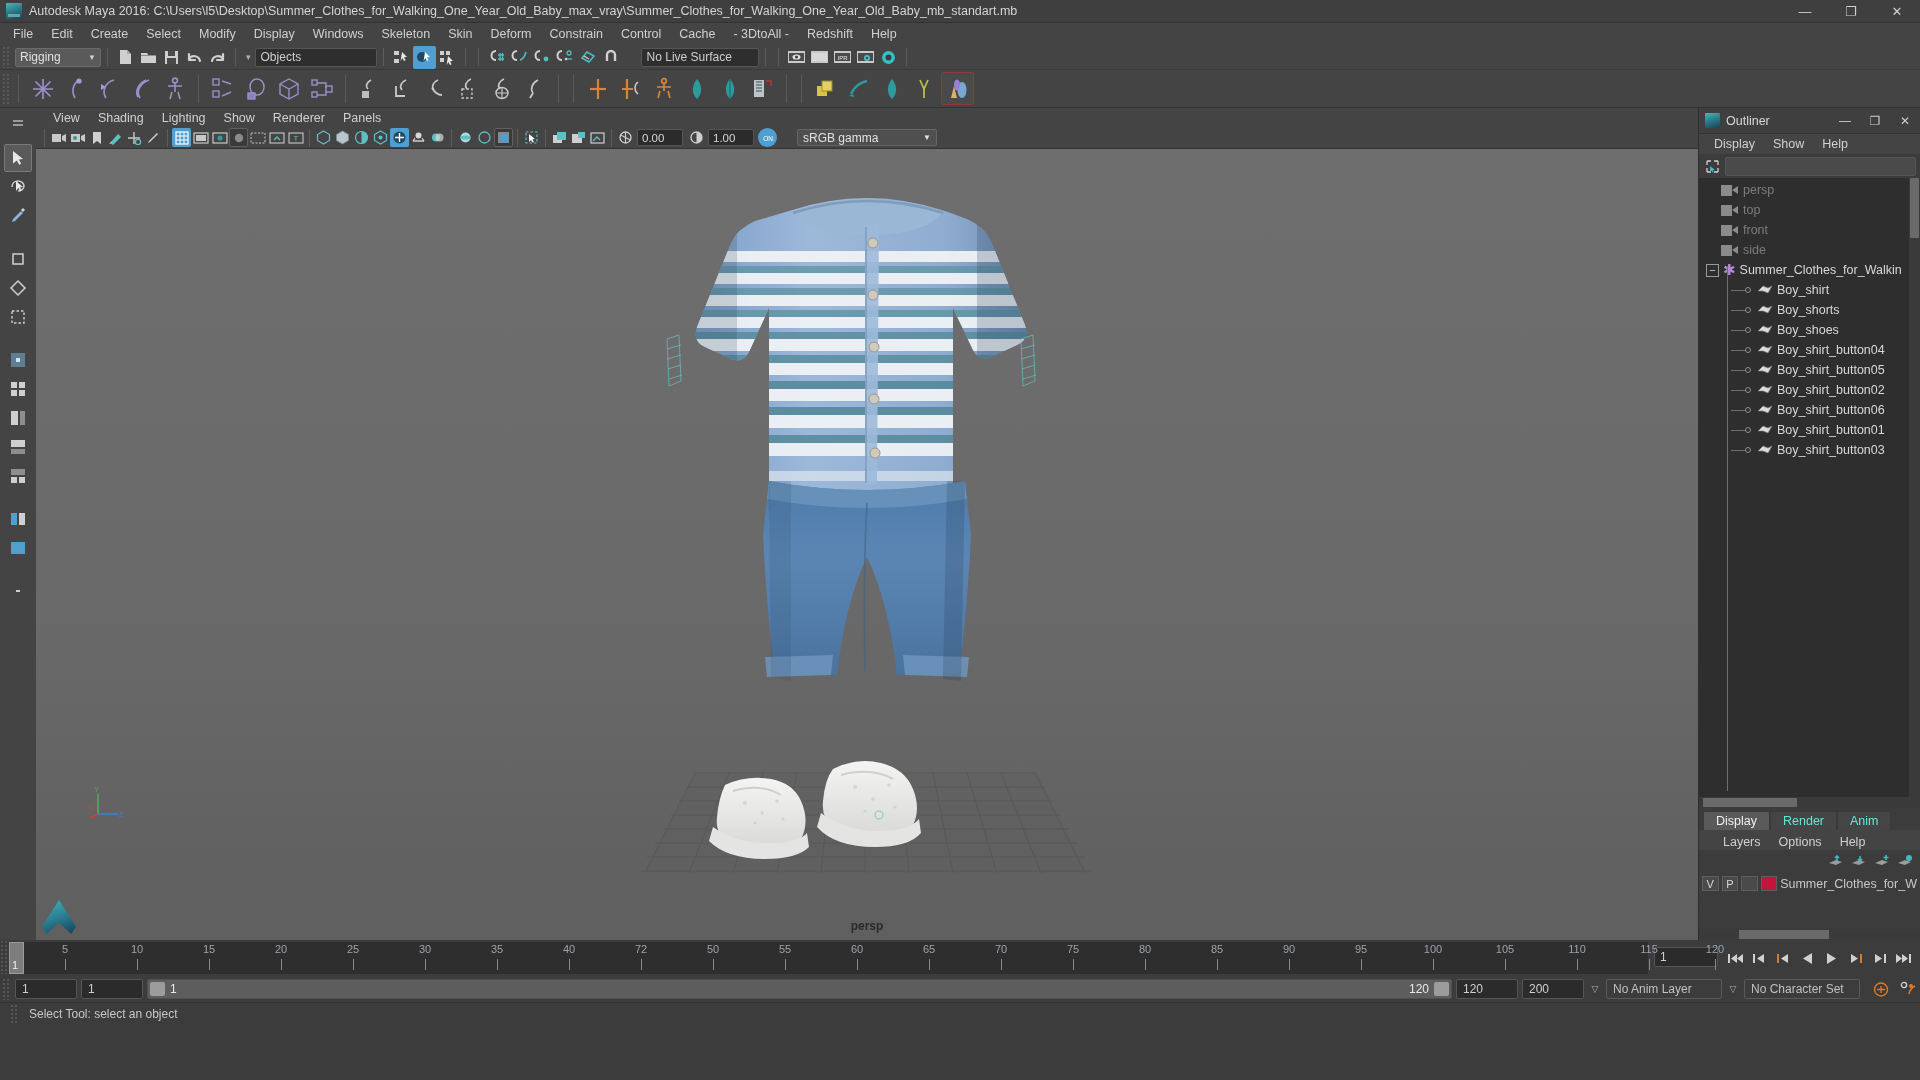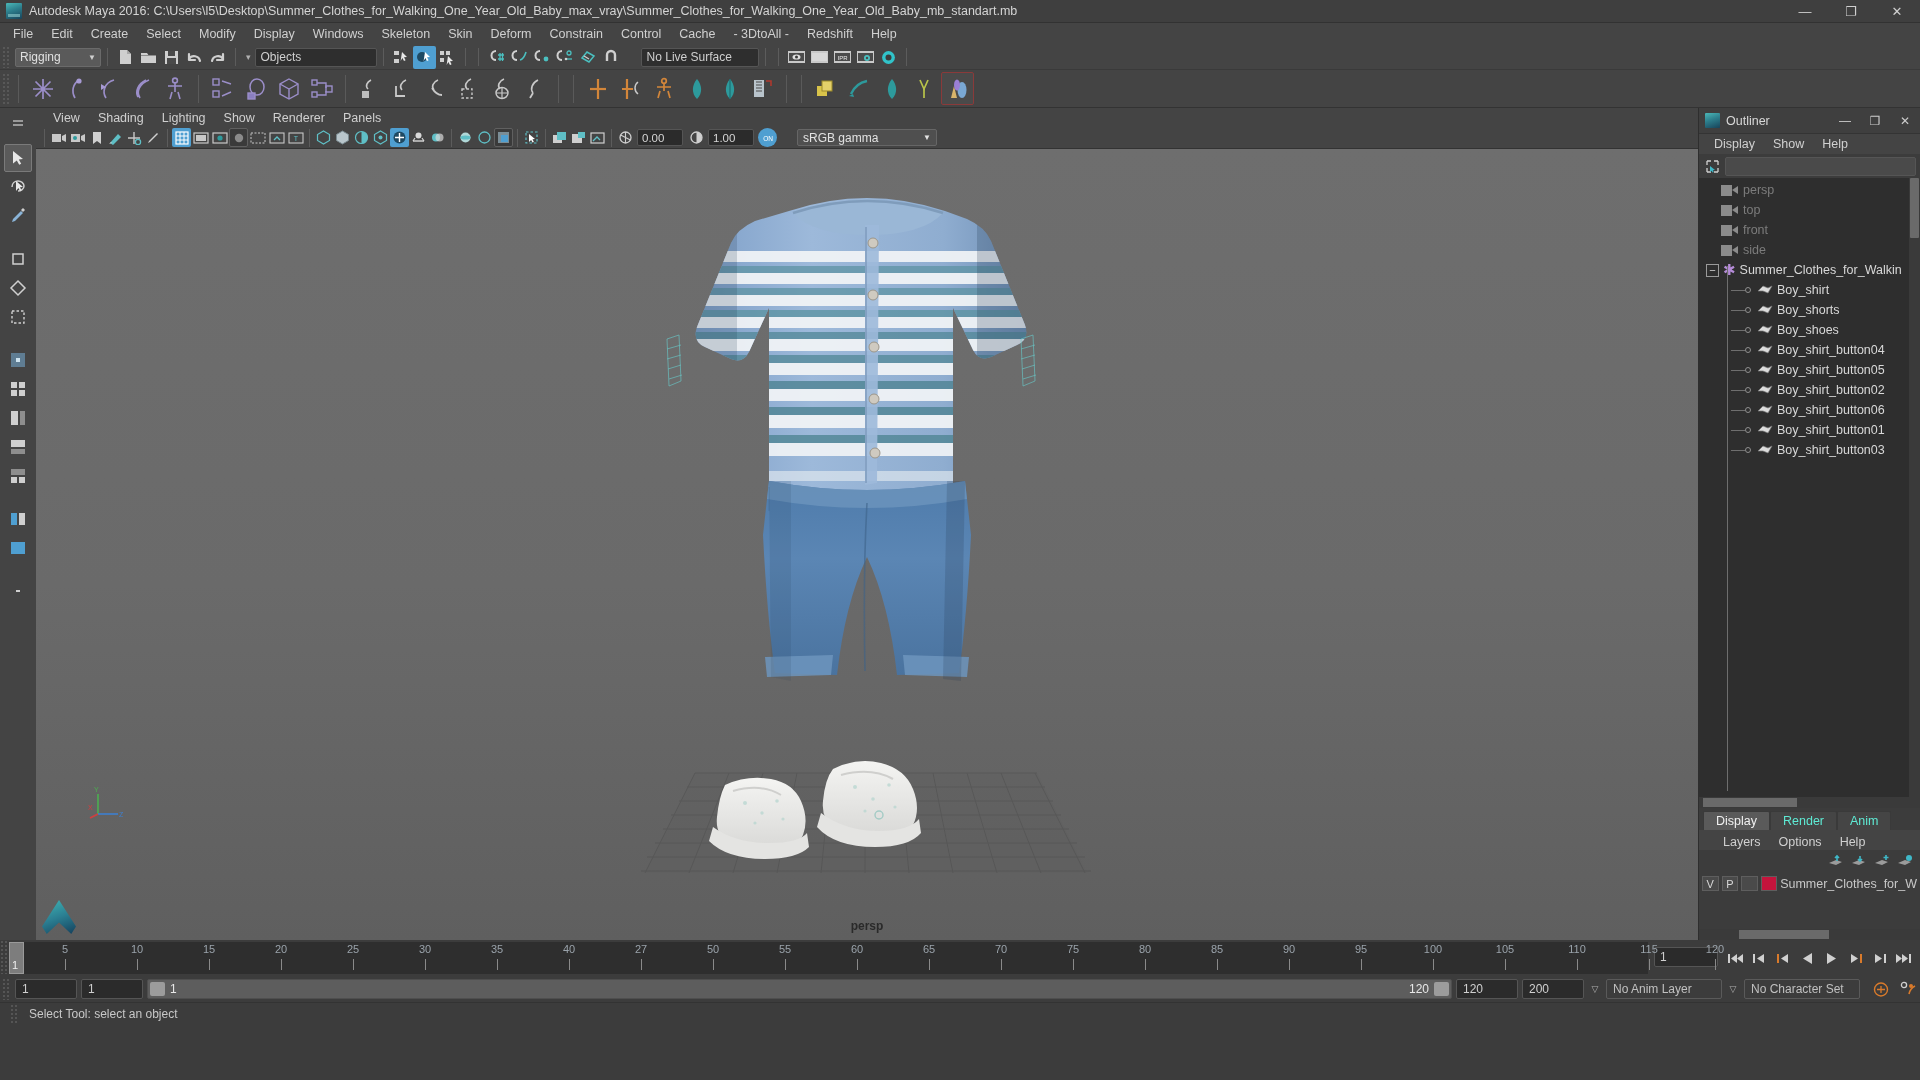--- a/index.html
+++ b/index.html
@@ -1265,21 +1265,21 @@
       <div class="tl-tick" style="left:488px;">
           <span class="tk"></span>
           <span class="tx">35</span>
         </div>
       <div class="tl-tick" style="left:560px;">
           <span class="tk"></span>
           <span class="tx">40</span>
         </div>
       <div class="tl-tick" style="left:632px;">
           <span class="tk"></span>
-          <span class="tx">27</span>
+          <span class="tx">72</span>
         </div>
       <div class="tl-tick" style="left:704px;">
           <span class="tk"></span>
           <span class="tx">50</span>
         </div>
       <div class="tl-tick" style="left:776px;">
           <span class="tk"></span>
           <span class="tx">55</span>
         </div>
       <div class="tl-tick" style="left:848px;">

